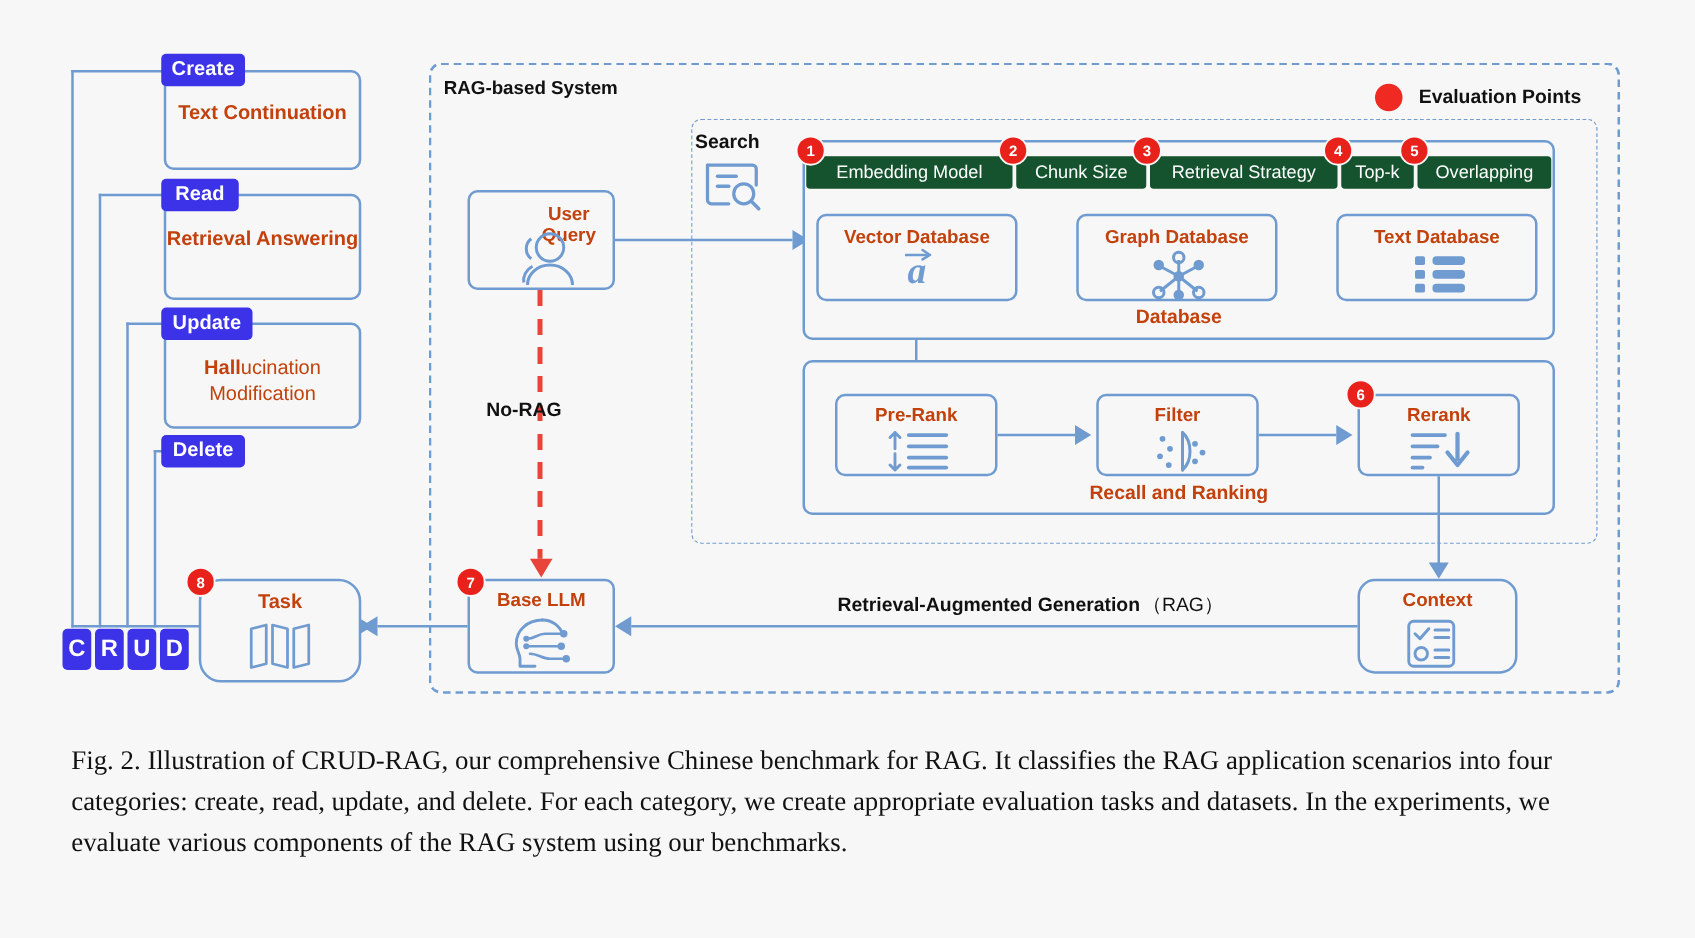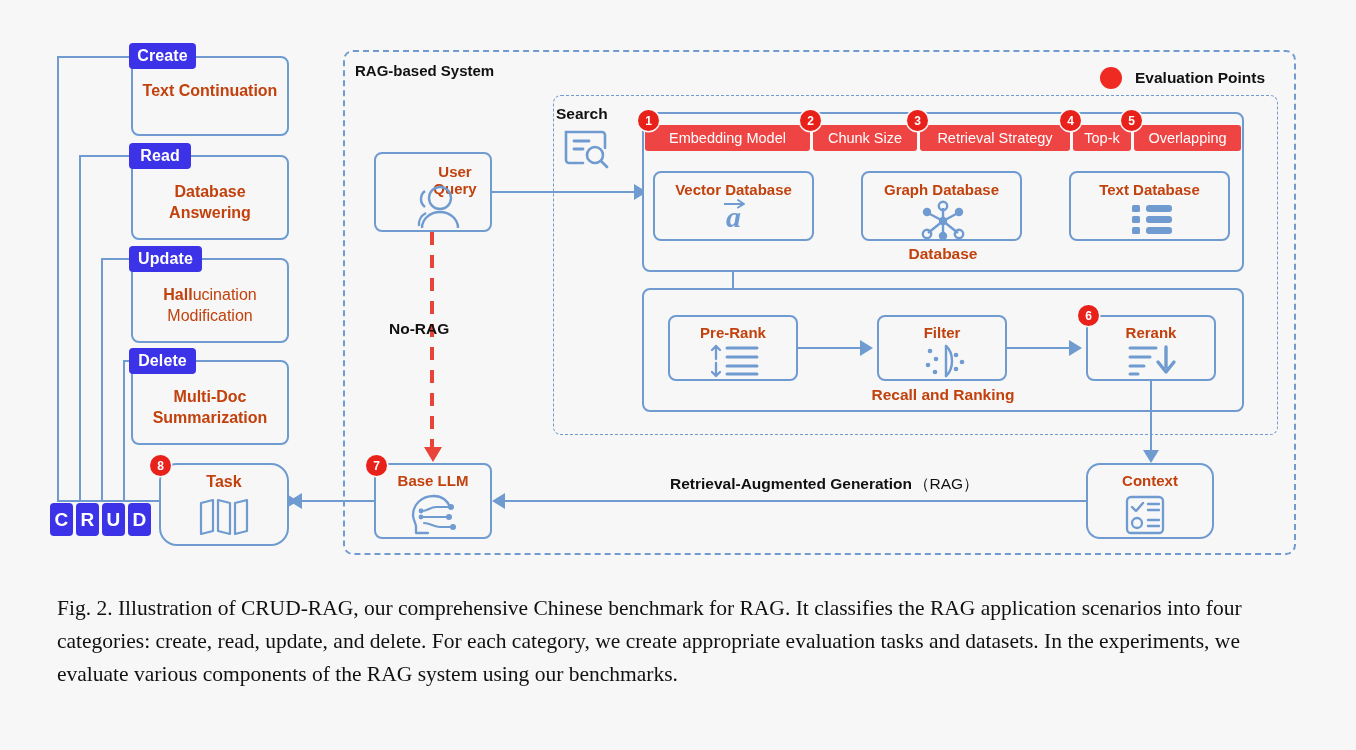--- a/index.html
+++ b/index.html
@@ -31,21 +31,21 @@
   .ar-l{position:absolute;width:0;height:0;border-top:8px solid transparent;border-bottom:8px solid transparent;border-right:13px solid #6f9bd1;}
   .ar-d{position:absolute;width:0;height:0;border-left:8px solid transparent;border-right:8px solid transparent;border-top:13px solid #6f9bd1;}
   .ar-d-red{position:absolute;width:0;height:0;border-left:9px solid transparent;border-right:9px solid transparent;border-top:15px solid #e8443a;}
 
   
   .dash-outer{position:absolute;border:2.5px dashed #6f9bd1;border-radius:10px;box-sizing:border-box;}
   .dash-inner{position:absolute;border:1.6px dashed #6f9bd1;border-radius:8px;box-sizing:border-box;}
 
   
   .tagstrip{position:absolute;display:flex;gap:3px;}
-  .tag{background:#ef4444;color:#fff;font-size:14.5px;display:flex;align-items:center;justify-content:center;
+  .tag{background:#14532d;color:#fff;font-size:14.5px;display:flex;align-items:center;justify-content:center;
        height:26px;border-radius:3px;padding:0 7px;white-space:nowrap;box-sizing:border-box;}
 
   .caption{position:absolute;color:#111;font-family:"Liberation Serif",serif;font-size:21.5px;line-height:33px;}
 
   .lbl{position:absolute;font-weight:bold;color:#111;}
   svg{display:block;overflow:visible;}
 </style>
 </head>
 <body>
 
@@ -64,35 +64,32 @@
   <div class="ln lnh" style="left:123px;top:360px;width:11px;"></div>
   <div class="ln lnv" style="left:123px;top:360px;height:142px;"></div>
   <div class="ar-r" style="left:285px;top:493px;"></div>
 
   <div class="obox" style="left:131px;top:56px;width:158px;height:80px;">
     <div class="obox-t" style="top:22px;font-size:16px;line-height:21px;">Text Continuation</div>
   </div>
   <div class="pbadge" style="left:129px;top:43px;width:67px;height:26px;font-size:16px;">Create</div>
 
   <div class="obox" style="left:131px;top:155px;width:158px;height:85px;">
-    <div class="obox-t" style="top:24px;font-size:16px;line-height:21px;">Database Answering</div>
+    <div class="obox-t" style="top:24px;font-size:16px;line-height:21px;">Retrieval Answering</div>
   </div>
   <div class="pbadge" style="left:129px;top:143px;width:62px;height:26px;font-size:16px;">Read</div>
 
   <div class="obox" style="left:131px;top:258px;width:158px;height:85px;">
     <div class="obox-t" style="top:24px;font-size:16px;line-height:21px;font-weight:normal;">
       <span style="font-weight:bold;">Hall</span><span>ucination</span><br>
       <span>Modification</span>
     </div>
   </div>
   <div class="pbadge" style="left:129px;top:246px;width:73px;height:26px;font-size:16px;">Update</div>
 
-  <div class="obox" style="left:131px;top:360px;width:158px;height:85px;">
-    <div class="obox-t" style="top:24px;font-size:16px;line-height:21px;">Multi-Doc Summarization</div>
-  </div>
   <div class="pbadge" style="left:129px;top:348px;width:67px;height:26px;font-size:16px;">Delete</div>
 
   <div class="obox" style="left:159px;top:463px;width:130px;height:83px;border-radius:18px;">
     <div class="obox-t" style="top:8px;font-size:16px;">Task</div>
     <svg width="58" height="38" viewBox="0 0 58 38" style="position:absolute;left:36px;top:33px;">
       <path d="M4 5 L16 2 L16 33 L4 36 Z" fill="none" stroke="#6f9bd1" stroke-width="2.2" stroke-linejoin="round"></path>
       <path d="M21 2 L33 5 L33 36 L21 33 Z" fill="none" stroke="#6f9bd1" stroke-width="2.2" stroke-linejoin="round"></path>
       <path d="M38 5 L50 2 L50 33 L38 36 Z" fill="none" stroke="#6f9bd1" stroke-width="2.2" stroke-linejoin="round"></path>
     </svg>
   </div>

